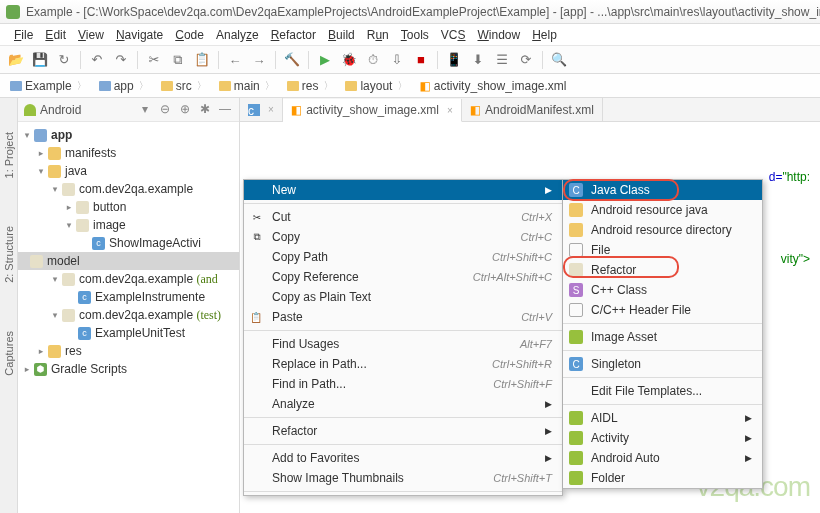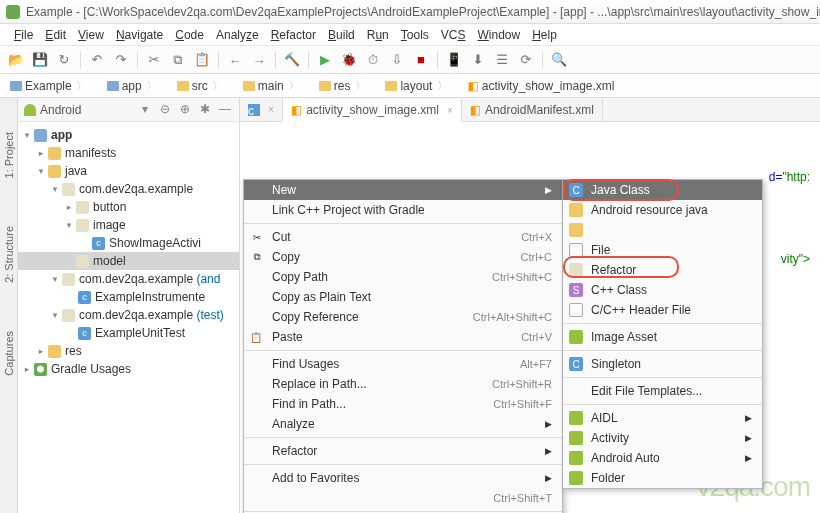--- a/index.html
+++ b/index.html
@@ -15,21 +15,21 @@
   .menubar .item u { text-decoration: underline; }
   
   
   .toolbar { display: flex; align-items: center; height: 28px; padding: 0 6px; border-bottom: 1px solid #dcdcdc; gap: 4px; background: #fcfcfc; }
   .tbtn { width: 20px; height: 20px; border: 1px solid transparent; border-radius: 2px; display: flex; align-items: center; justify-content: center; color: #777; font-size: 13px; }
   .tsep { width: 1px; height: 18px; background: #dcdcdc; margin: 0 2px; }
   .run-config { display: flex; align-items: center; border: 1px solid #ccc; border-radius: 3px; height: 20px; padding: 0 6px; gap: 4px; color: #444; }
   .play { color: #4caf50; }
   
   
-  .breadcrumb { display: flex; align-items: center; height: 24px; padding: 0 6px; border-bottom: 1px solid #dcdcdc; gap: 12px; background: #fefefe; }
+  .breadcrumb { display: flex; align-items: center; height: 24px; padding: 0 6px; border-bottom: 1px solid #dcdcdc; gap: 4px; background: #fefefe; }
   .crumb { display: flex; align-items: center; gap: 3px; padding: 0 4px; color: #444; }
   .crumb .chev { color: #aaa; margin-left: 2px; font-size: 10px; }
   .folder-icon { width: 12px; height: 10px; background: #f0c868; border-radius: 1px; display: inline-block; }
   .folder-icon.blue { background: #7fa8d6; }
   
   
   .main { display: flex; height: calc(100% - 98px); position: relative; }
   
   
   .gutter-left { width: 18px; background: #f0f0f0; border-right: 1px solid #dcdcdc; display: flex; flex-direction: column; align-items: center; gap: 40px; padding-top: 30px; }
@@ -43,39 +43,39 @@
   .tree { flex: 1; overflow: hidden; padding-top: 4px; }
   .node { display: flex; align-items: center; height: 18px; padding-right: 4px; white-space: nowrap; color: #333; }
   .node .exp { width: 10px; text-align: center; color: #888; font-size: 9px; }
   .node .nicon { width: 13px; height: 13px; margin: 0 4px 0 2px; display: inline-flex; align-items: center; justify-content: center; font-size: 9px; border-radius: 2px; }
   .node.sel { background: #d5d5d5; }
   .i-mod { background: #7fa8d6; }
   .i-dir { background: #f0c868; }
   .i-pkg { background: #e6e0c8; }
   .i-cls { background: #5b9bd5; color: #fff; }
   .i-gdl { background: #6aa84f; color: #fff; }
-  .dim { color: #0369a1; }
+  .dim { color: #4d7c0f; font-family: Liberation Serif, serif; }
   
   
   .editor { flex: 1; display: flex; flex-direction: column; background: #fff; }
   .tabs { display: flex; height: 24px; border-bottom: 1px solid #dcdcdc; background: #f4f4f4; }
   .tab { display: flex; align-items: center; padding: 0 8px; gap: 4px; border-right: 1px solid #dcdcdc; color: #555; }
   .tab.active { background: #fff; border-bottom: 1px solid #fff; position: relative; top: 1px; }
   .tab .x { color: #aaa; margin-left: 4px; font-size: 10px; }
   .editor-body { flex: 1; padding: 8px 12px; position: relative; color: #008000; font-family: Consolas, monospace; font-size: 12px; }
   .code-line { white-space: pre; }
   .attr { color: #0000cc; }
   .val { color: #008000; }
   .watermark { position: absolute; right: 10px; bottom: 10px; font-size: 28px; color: rgba(120,180,60,0.4); font-weight: 400; letter-spacing: -1px; }
   
   
   .ctx-menu { position: absolute; background: #fafafa; border: 1px solid #b8b8b8; box-shadow: 2px 2px 6px rgba(0,0,0,0.25); z-index: 100; }
   .ctx-item { display: flex; align-items: center; height: 20px; padding: 0 10px 0 28px; color: #333; position: relative; }
-  .ctx-item.hover { background: #737373; color: #fff; }
-  .ctx-item .shortcut { margin-left: auto; padding-left: 20px; color: #888; font-size: 11px; }
+  .ctx-item.hover { background: #0369a1; color: #fff; }
+  .ctx-item .shortcut { margin-left: auto; padding-left: 20px; color: #888; font-size: 11px; font-style: italic; }
   .ctx-item .sub-arrow { margin-left: auto; font-size: 9px; }
   .ctx-sep { height: 1px; background: #dcdcdc; margin: 3px 0; }
   .ctx-item .micon { position: absolute; left: 6px; width: 14px; height: 14px; display: inline-flex; align-items: center; justify-content: center; font-size: 10px; border-radius: 2px; }
   #ctx-main { left: 243px; top: 179px; width: 320px; }
   #ctx-sub { left: 563px; top: 179px; width: 200px; border-left: none; }
   
   
   .hl-red { position: absolute; border: 2px solid #e74c3c; border-radius: 10px; z-index: 200; pointer-events: none; }
   #hl1 { left: 563px; top: 179px; width: 116px; height: 22px; }
   #hl2 { left: 563px; top: 256px; width: 116px; height: 22px; }
@@ -221,21 +221,21 @@
         </div>
       <div class="node" style="padding-left:46px">
           <span class="exp">▾</span>
           <span class="nicon i-pkg"></span>
           <span>image</span>
         </div>
       <div class="node" style="padding-left:72px">
           <span class="nicon i-cls">c</span>
           <span>ShowImageActivi</span>
         </div>
-      <div class="node sel" style="padding-left:46px">
+      <div class="node sel" style="">
           <span class="exp"></span>
           <span class="nicon i-pkg"></span>
           <span>model</span>
         </div>
       <div class="node" style="padding-left:32px"><span class="exp">▾</span><span class="nicon i-pkg"></span><span>com.dev2qa.example</span>&nbsp;<span class="dim">(and</span></div>
       <div class="node" style="padding-left:58px">
           <span class="nicon i-cls">c</span>
           <span>ExampleInstrumente</span>
         </div>
       <div class="node" style="padding-left:32px"><span class="exp">▾</span><span class="nicon i-pkg"></span><span>com.dev2qa.example</span>&nbsp;<span class="dim">(test)</span></div>
@@ -244,21 +244,21 @@
           <span>ExampleUnitTest</span>
         </div>
       <div class="node" style="padding-left:18px">
           <span class="exp">▸</span>
           <span class="nicon i-dir"></span>
           <span>res</span>
         </div>
       <div class="node" style="padding-left:4px">
           <span class="exp">▸</span>
           <span class="nicon i-gdl">⬢</span>
-          <span>Gradle Usages</span>
+          <span>Gradle Scripts</span>
         </div>
     </div>
   </div>
 
   <div class="editor">
     <div class="tabs">
       <div class="tab">
           <span class="nicon i-cls" style="width:12px;height:12px;">c</span>
           <span class="x">×</span>
         </div>
@@ -278,44 +278,41 @@
       <div class="watermark">v2qa.com</div>
     </div>
   </div>
 </div>
 
 <div id="ctx-main" class="ctx-menu">
   <div class="ctx-item hover">
       <span>New</span>
       <span class="sub-arrow">▶</span>
     </div>
-  <div class="ctx-item">
-      <span>Link C++ Project with Gradle</span>
-    </div>
   <div class="ctx-sep"></div>
   <div class="ctx-item">
       <span class="micon">✂</span>
       <span>Cut</span>
       <span class="shortcut">Ctrl+X</span>
     </div>
   <div class="ctx-item">
       <span class="micon">⧉</span>
       <span>Copy</span>
       <span class="shortcut">Ctrl+C</span>
     </div>
   <div class="ctx-item">
       <span>Copy Path</span>
       <span class="shortcut">Ctrl+Shift+C</span>
     </div>
   <div class="ctx-item">
-      <span>Copy as Plain Text</span>
-    </div>
-  <div class="ctx-item">
       <span>Copy Reference</span>
       <span class="shortcut">Ctrl+Alt+Shift+C</span>
+    </div>
+  <div class="ctx-item">
+      <span>Copy as Plain Text</span>
     </div>
   <div class="ctx-item">
       <span class="micon">📋</span>
       <span>Paste</span>
       <span class="shortcut">Ctrl+V</span>
     </div>
   <div class="ctx-sep"></div>
   <div class="ctx-item">
       <span>Find Usages</span>
       <span class="shortcut">Alt+F7</span>
@@ -336,37 +333,39 @@
   <div class="ctx-item">
       <span>Refactor</span>
       <span class="sub-arrow">▶</span>
     </div>
   <div class="ctx-sep"></div>
   <div class="ctx-item">
       <span>Add to Favorites</span>
       <span class="sub-arrow">▶</span>
     </div>
   <div class="ctx-item">
+      <span>Show Image Thumbnails</span>
       <span class="shortcut">Ctrl+Shift+T</span>
     </div>
   <div class="ctx-sep"></div>
 
 </div>
 
 <div id="ctx-sub" class="ctx-menu">
   <div class="ctx-item hover">
       <span class="micon i-cls" style="color:#fff;">C</span>
       <span>Java Class</span>
     </div>
   <div class="ctx-item">
       <span class="micon" style="background:#f0c868;"></span>
       <span>Android resource java</span>
     </div>
   <div class="ctx-item">
       <span class="micon" style="background:#f0c868;"></span>
+      <span>Android resource directory</span>
     </div>
   <div class="ctx-item">
       <span class="micon" style="border:1px solid #aaa;"></span>
       <span>File</span>
     </div>
   <div class="ctx-item">
       <span class="micon" style="background:#e6e0c8;"></span>
       <span>Refactor</span>
     </div>
   <div class="ctx-item">

